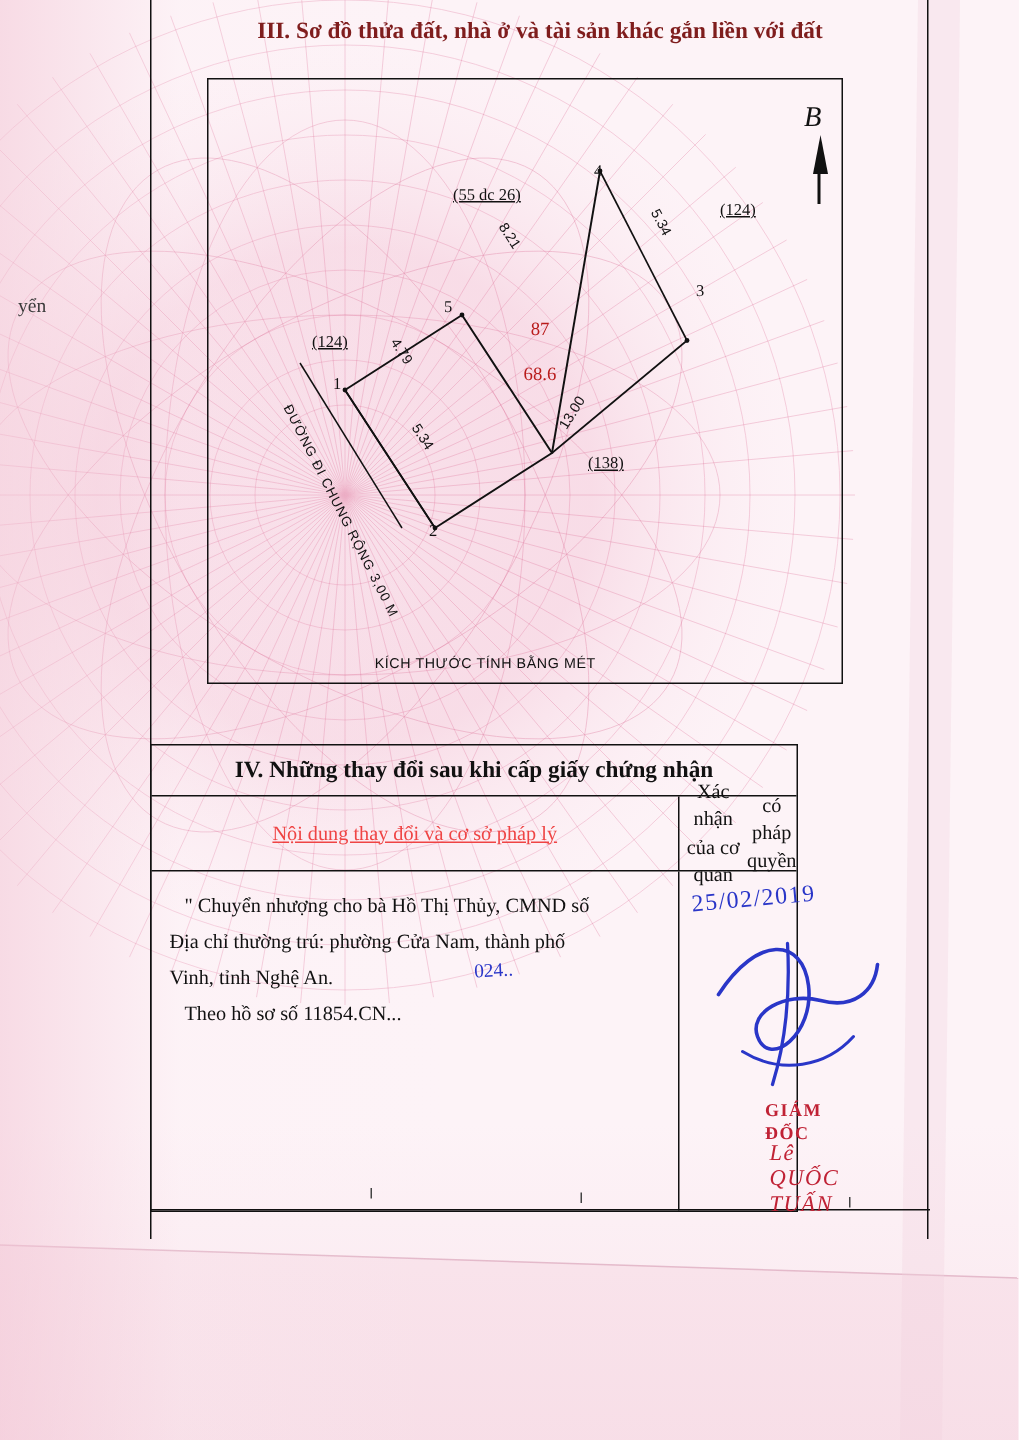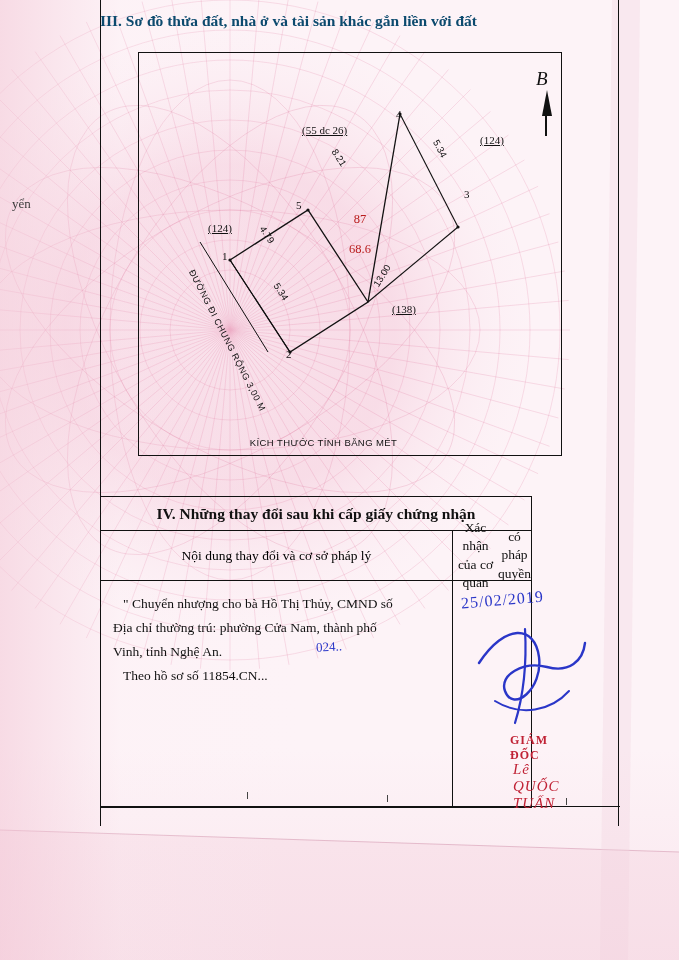--- a/index.html
+++ b/index.html
@@ -27,21 +27,22 @@
       linear-gradient(180deg, rgba(255,255,255,0) 78%, rgba(243,206,219,0.35) 100%);
     z-index:1; pointer-events:none;
   }
 
   
   #content { position:absolute; inset:0; z-index:3; }
 
   
   #sec3-title {
     position:absolute; left:100px; top:12px; width:520px;
-    font-size:15.5px; font-weight:bold; color:#0c4a6e;
+    text-align:center;
+    font-size:15.5px; font-weight:bold; color:#7f1d1d;
     font-family:"Liberation Serif", serif;
   }
 
   
   #drawing-frame {
     position:absolute; left:138px; top:52px; width:424px; height:404px;
     border:1.6px solid #111;
     background: transparent;
   }
 
@@ -111,21 +112,21 @@
     height:34px; border-bottom:1.2px solid #111;
     display:flex; align-items:center; justify-content:center;
     font-size:15.5px; font-weight:bold; color:#111;
   }
   #sec4-head {
     height:50px; display:flex; border-bottom:1.2px solid #111;
   }
   #sec4-head .cell-left {
     width:352px; border-right:1.2px solid #111;
     display:flex; align-items:center; justify-content:center;
-    font-size:13.5px; color:#000000; text-align:right; padding:0 8px;
+    font-size:13.5px; color:#ef4444; text-align:right; padding:0 8px;text-decoration:underline;
   }
   #sec4-head .cell-right {
     flex:1; display:flex; flex-direction:row;
     align-items:center; justify-content:center;
     font-size:13.5px; color:#111; text-align:center; line-height:1.35;
   }
   #sec4-body { display:flex; height:226px; }
   #sec4-body .body-left {
     width:352px; border-right:1.2px solid #111; padding:12px 10px 0 12px;
     font-size:13.5px; color:#111; line-height:1.62;

